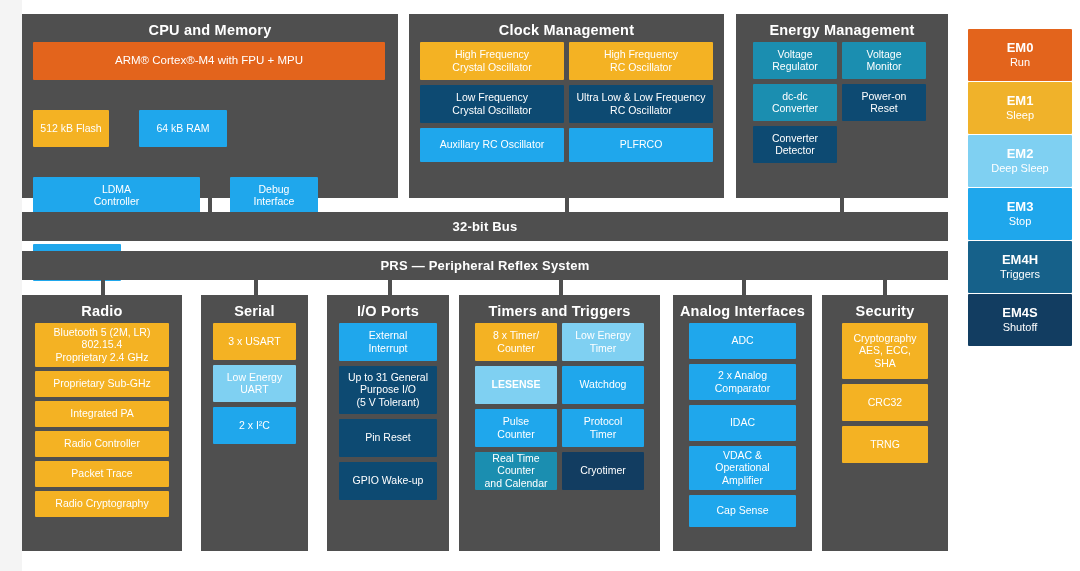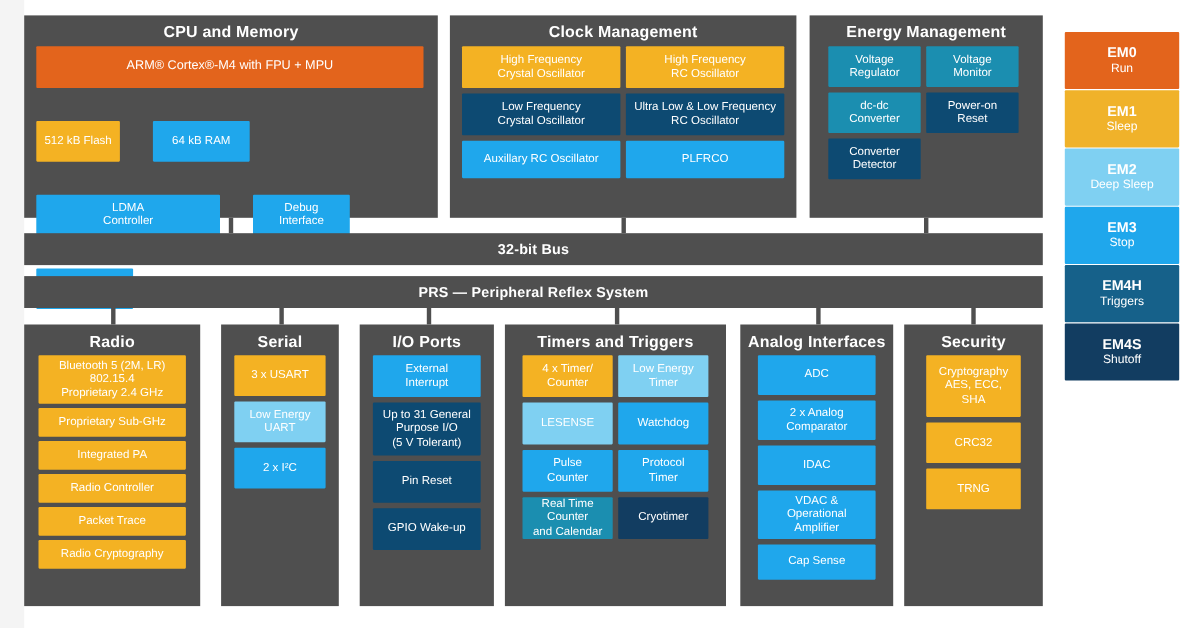--- a/index.html
+++ b/index.html
@@ -208,25 +208,25 @@
 Purpose I/O
 (5 V Tolerant)</div>
       <div class="blk c-navy" style="width:98px; height:38px;">Pin Reset</div>
       <div class="blk c-navy" style="width:98px; height:38px;">GPIO Wake-up</div>
     </div>
   </div>
 
   <div class="panel" style="left:459px; top:295px; width:201px; height:256px;">
     <div class="panel-title">Timers and Triggers</div>
     <div class="panel-body" style="padding:0 16px 11px 16px; gap:5px;">
-      <div class="blk c-amber" style="width:82px; height:38px;">4 x Timer/
+      <div class="blk c-amber" style="width:82px; height:38px;">8 x Timer/
 Counter</div>
       <div class="blk c-ltblue" style="width:82px; height:38px;">Low Energy
 Timer</div>
-      <div class="blk c-ltblue" style="width:82px; height:38px;">LESENSE</div>
+      <div class="blk c-ltblue" style="width:82px; height:38px;font-weight:bold;">LESENSE</div>
       <div class="blk c-blue" style="width:82px; height:38px;">Watchdog</div>
       <div class="blk c-blue" style="width:82px; height:38px;">Pulse
 Counter</div>
       <div class="blk c-blue" style="width:82px; height:38px;">Protocol
 Timer</div>
       <div class="blk c-teal" style="width:82px; height:38px;">Real Time
 Counter
 and Calendar</div>
       <div class="blk c-deepnavy" style="width:82px; height:38px;">Cryotimer</div>
     </div>

